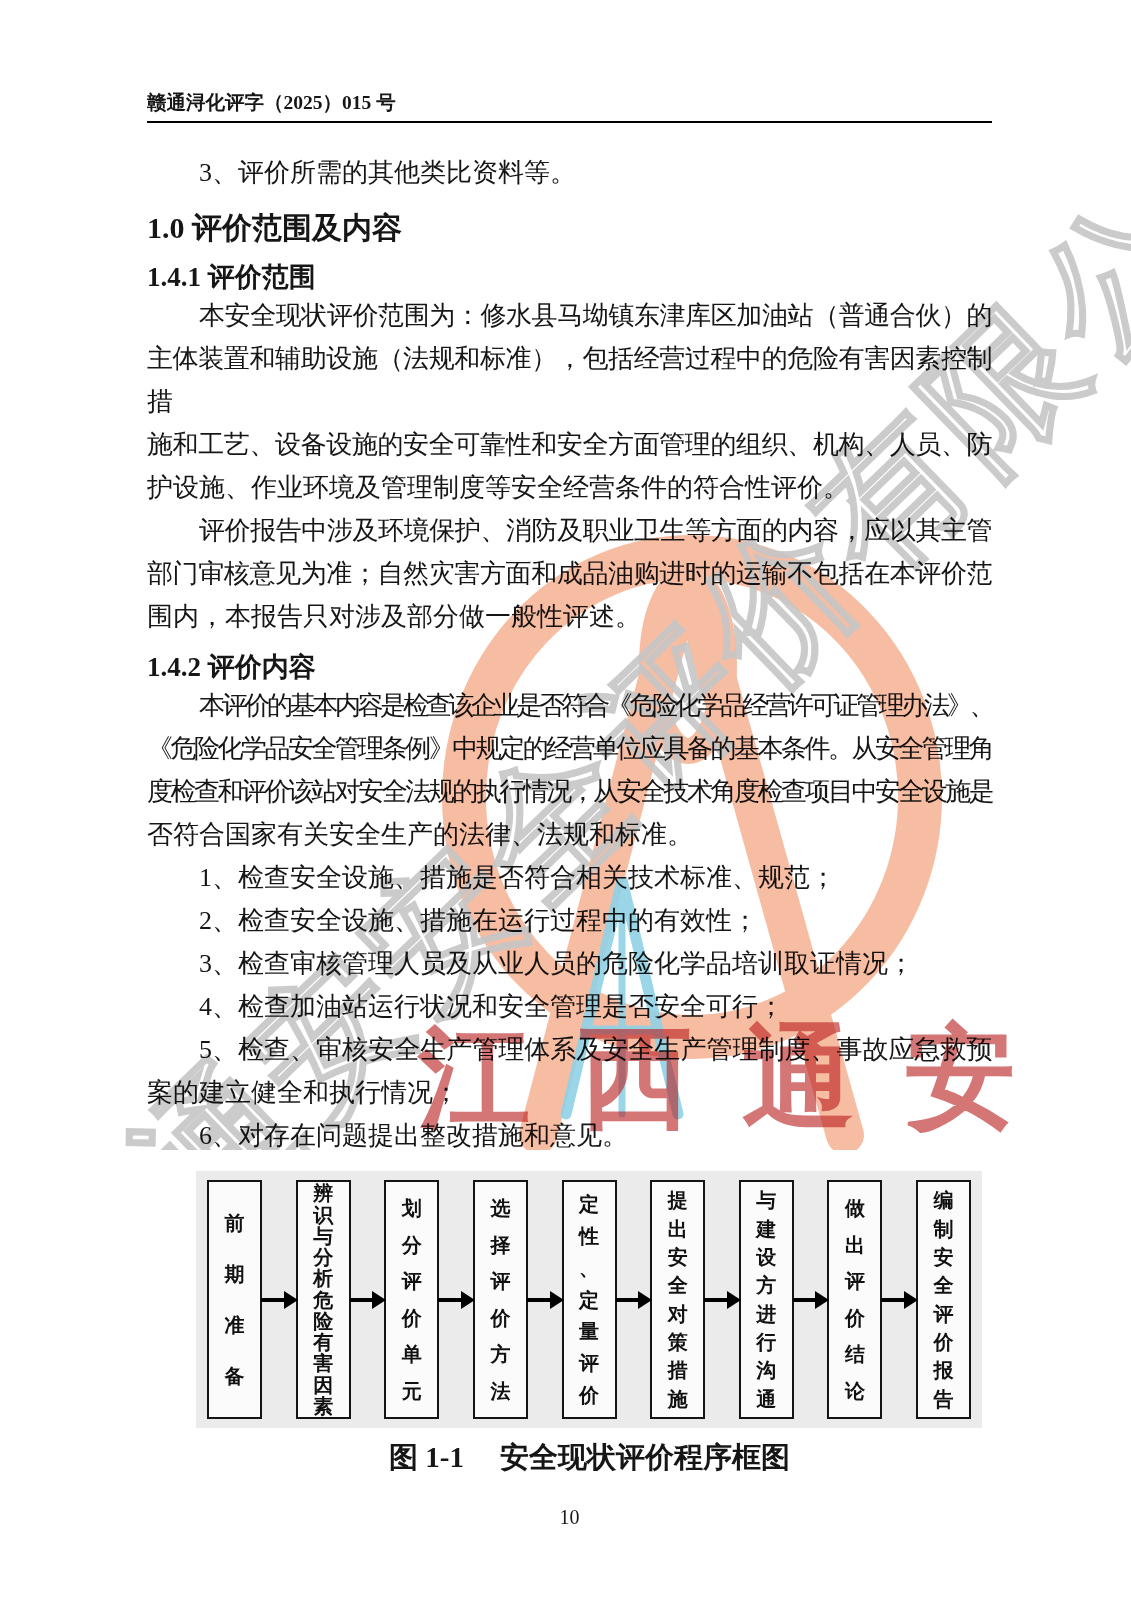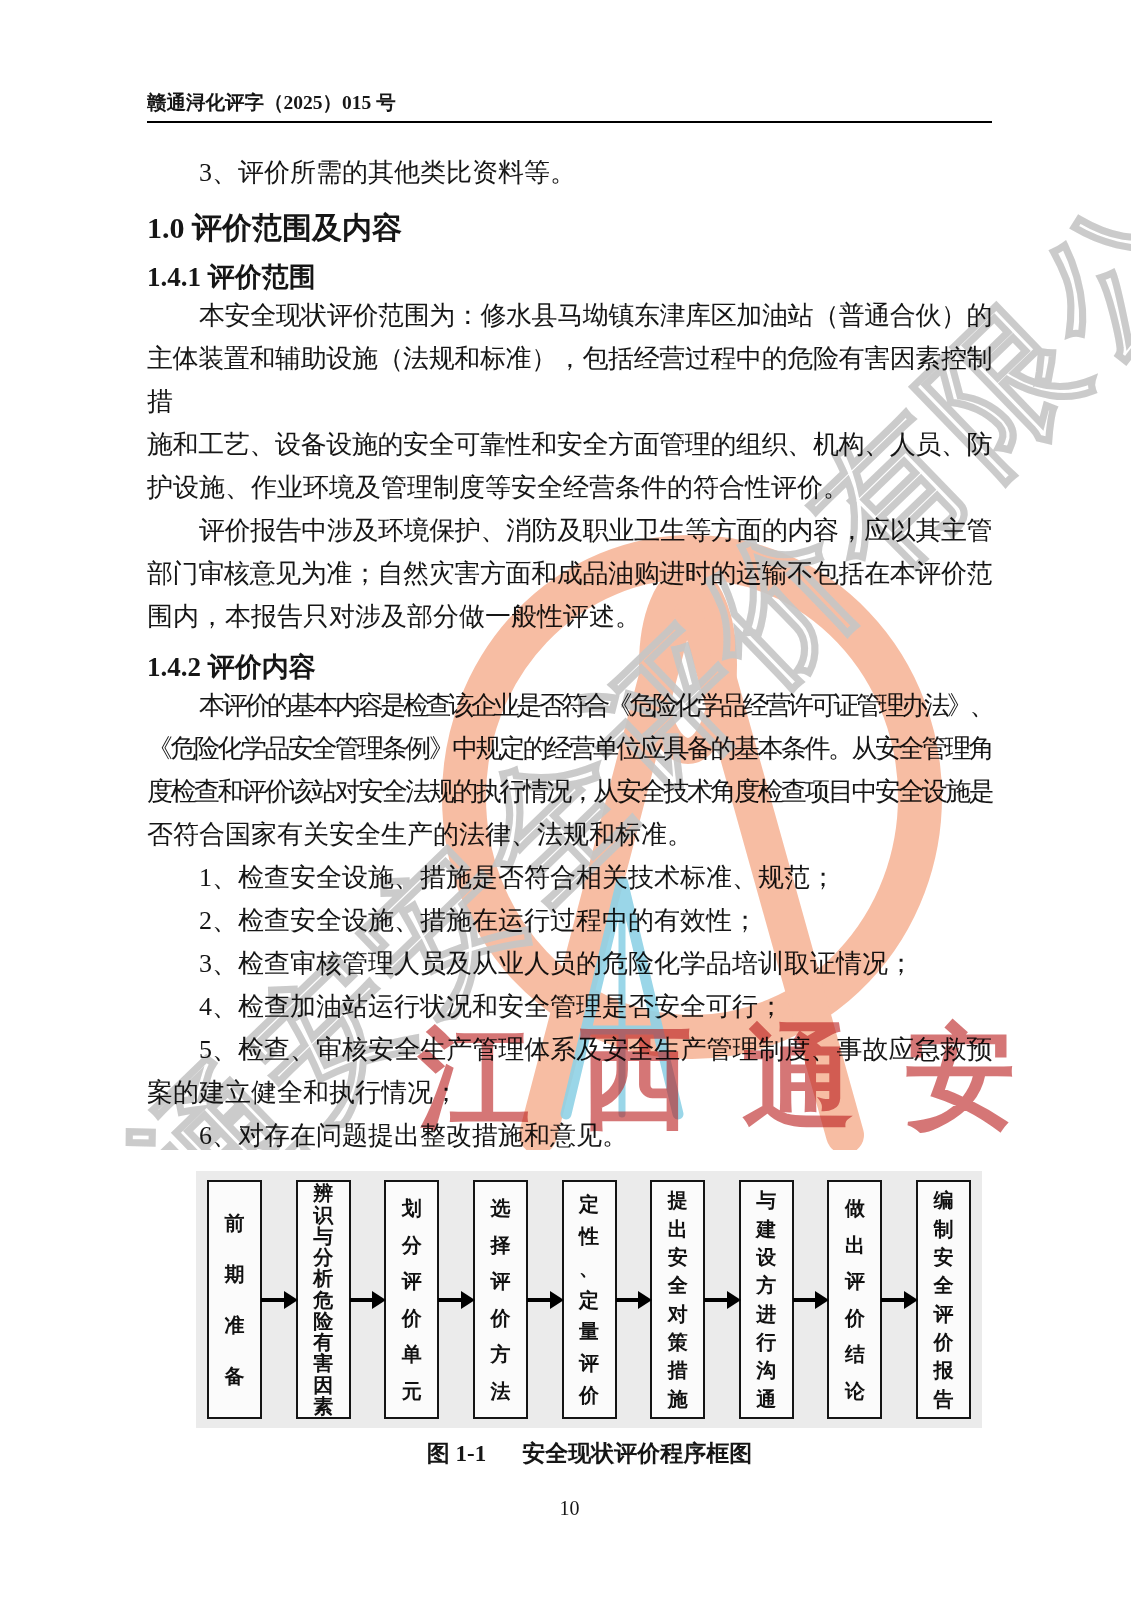--- a/index.html
+++ b/index.html
@@ -32,21 +32,21 @@
     width:55px;box-sizing:border-box;background:#fbfbfb;border:2.5px solid #141414;
     display:flex;flex-direction:column;justify-content:space-evenly;align-items:center;
     font-size:20px;font-weight:700;line-height:1;color:#111;
   }
   .fbox span{display:block;width:100%;text-align:center;}
   .farrow{flex:1;position:relative;min-width:22px;}
   .ashaft{position:absolute;left:-1px;right:9px;top:50%;height:4px;background:#000;transform:translateY(-50%);}
   .ahead{position:absolute;right:-2px;top:50%;transform:translateY(-50%);
          width:0;height:0;border-left:14px solid #000;
          border-top:9px solid transparent;border-bottom:9px solid transparent;}
-  .caption{margin-top:10px;text-align:center;font-size:23px;font-weight:700;padding-left:40px;}
+  .caption{margin-top:10px;text-align:center;font-size:29px;font-weight:700;padding-left:40px;}
   .caption .cap-label{margin-right:36px;}
   .pagenum{margin-top:28px;text-align:center;font-size:20px;}
   
   .wm-layer{
     position:absolute;left:0;top:0;width:1131px;height:1150px;overflow:hidden;
     z-index:2;pointer-events:none;mix-blend-mode:multiply;
   }
   .wm-logo{position:absolute;left:430px;top:505px;opacity:0.8;}
   .wm-cyan{position:absolute;left:552px;top:862px;opacity:0.9;}
   .wm-diag{

